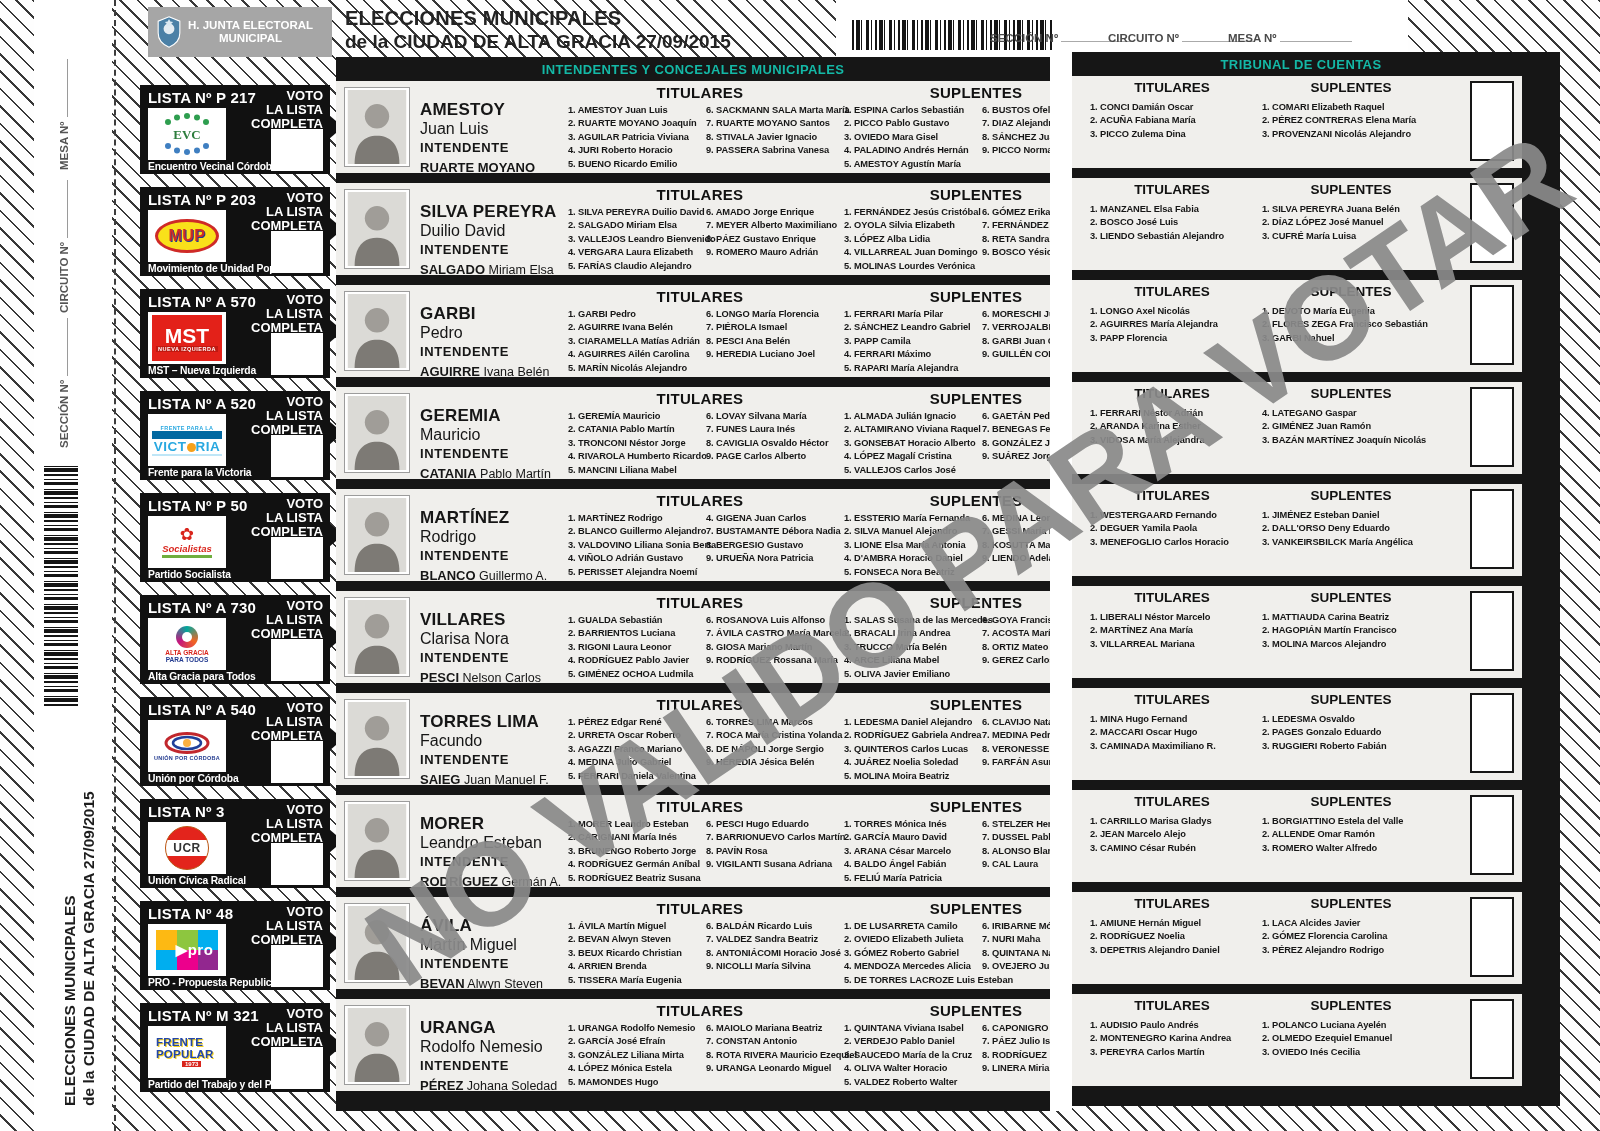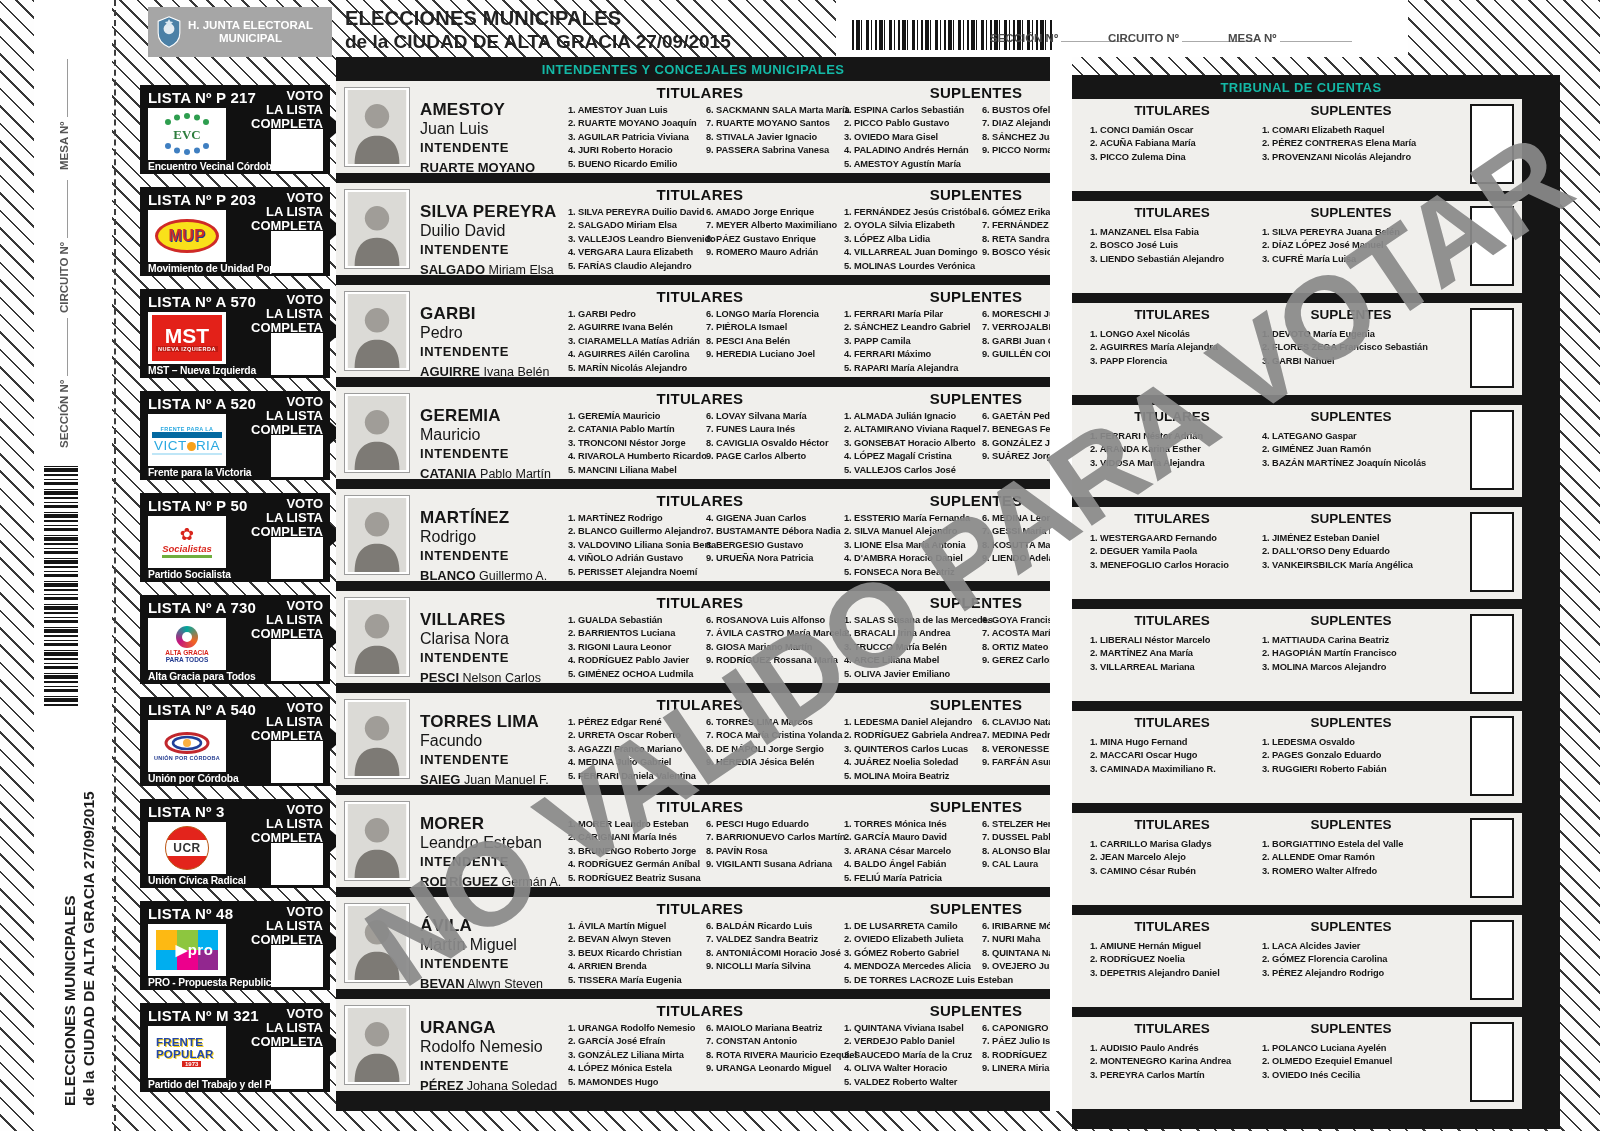--- a/index.html
+++ b/index.html
@@ -32,21 +32,21 @@
   .main-title .t1 { font-size:20px; letter-spacing:.2px; }
   .main-title .t2 { font-size:19px; }
   .top-barcode { position:absolute; left:852px; top:20px; width:200px; height:30px;
     background: repeating-linear-gradient(90deg,#141414 0 2px,#fff 2px 4px,#141414 4px 8px,#fff 8px 9px,#141414 9px 10px,#fff 10px 14px,#141414 14px 17px,#fff 17px 19px,#141414 19px 20px,#fff 20px 23px); }
   .top-field { position:absolute; top:32px; font-size:11.5px; font-weight:bold; color:#4a4a4a; white-space:nowrap; }
   .top-field .uline { display:inline-block; width:72px; border-bottom:1.5px solid #aaa; height:9px; margin-left:3px; }
   .tf-seccion { left:990px; } .tf-circuito { left:1108px; } .tf-mesa { left:1228px; }
 
   
   .col-main { position:absolute; left:336px; top:57px; width:714px; height:1054px; background:#161616; }
-  .col-trib { position:absolute; left:1072px; top:75px; width:488px; height:1054px; background:#161616; }
+  .col-trib { position:absolute; left:1072px; top:52px; width:488px; height:1054px; background:#161616; }
   .gap-white { position:absolute; left:1050px; top:57px; width:22px; height:1054px; background:#fff; }
   .colhead { height:24px; color:#14b8a6; font-weight:bold; font-size:13px; letter-spacing:.4px;
     display:flex; align-items:center; justify-content:center; }
   .col-trib .colhead { padding-right:30px; }
   .rows { }
   .row { height:92px; background:#f0efec; margin-top:10px; position:relative; overflow:hidden; }
   .rows .row:first-child { margin-top:0; }
   .col-trib .row { width:450px; }
 
   
@@ -89,21 +89,21 @@
 
   
   .logo-mup { width:64px; height:34px; background:#f9e11a; border:3px solid #cf2a27; border-radius:50%;
     display:flex; align-items:center; justify-content:center; }
   .logo-mup span { color:#cf2a27; font-weight:bold; font-size:16px; letter-spacing:.5px; text-shadow:1px 1px 0 #223a8f; }
   .logo-mst { width:70px; height:46px; background:#e32119; display:flex; flex-direction:column; align-items:center; justify-content:center; }
   .logo-mst .mst-big { color:#fff; font-weight:bold; font-size:21px; line-height:1; }
   .logo-mst .mst-small { color:#fff; font-size:5.5px; font-weight:bold; letter-spacing:.5px; background:#c01810; padding:0 2px; }
   .logo-fpv { display:flex; flex-direction:column; align-items:center; }
   .logo-fpv .fpv-top { font-size:5.5px; color:#29a8e0; font-weight:bold; letter-spacing:.4px; }
-  .logo-fpv .fpv-big { font-size:13.5px; color:#29a8e0; font-weight:normal; letter-spacing:.5px; border-top:6px solid #0369a1; border-bottom:2px solid #bfe6f7; padding:0 2px; }
+  .logo-fpv .fpv-big { font-size:13.5px; color:#29a8e0; font-weight:bold; letter-spacing:.5px; border-top:8px solid #0369a1; border-bottom:2px solid #bfe6f7; padding:0 2px; }
   .logo-fpv .sun { display:inline-block; width:9px; height:9px; border-radius:50%; background:#f7a11a; vertical-align:-1px; }
   .logo-ps { display:flex; flex-direction:column; align-items:center; }
   .logo-ps .rose { color:#d9251c; font-size:17px; line-height:1; }
   .logo-ps .ps-text { font-size:9.5px; color:#d9251c; font-weight:bold; font-style:italic; border-bottom:3px solid #6fae3e; line-height:1.2; }
   .logo-agt { display:flex; flex-direction:column; align-items:center; }
   .logo-agt .swirl { width:22px; height:22px; border-radius:50%;
     background: conic-gradient(#00a89c, #f26522, #c4167e, #00a89c); position:relative; }
   .logo-agt .swirl::after { content:""; position:absolute; inset:6px; border-radius:50%; background:#fff; }
   .logo-agt .agt-l1 { font-size:6.5px; font-weight:bold; color:#d9251c; margin-top:1px; }
   .logo-agt .agt-l2 { font-size:6.5px; font-weight:bold; color:#223a8f; }

